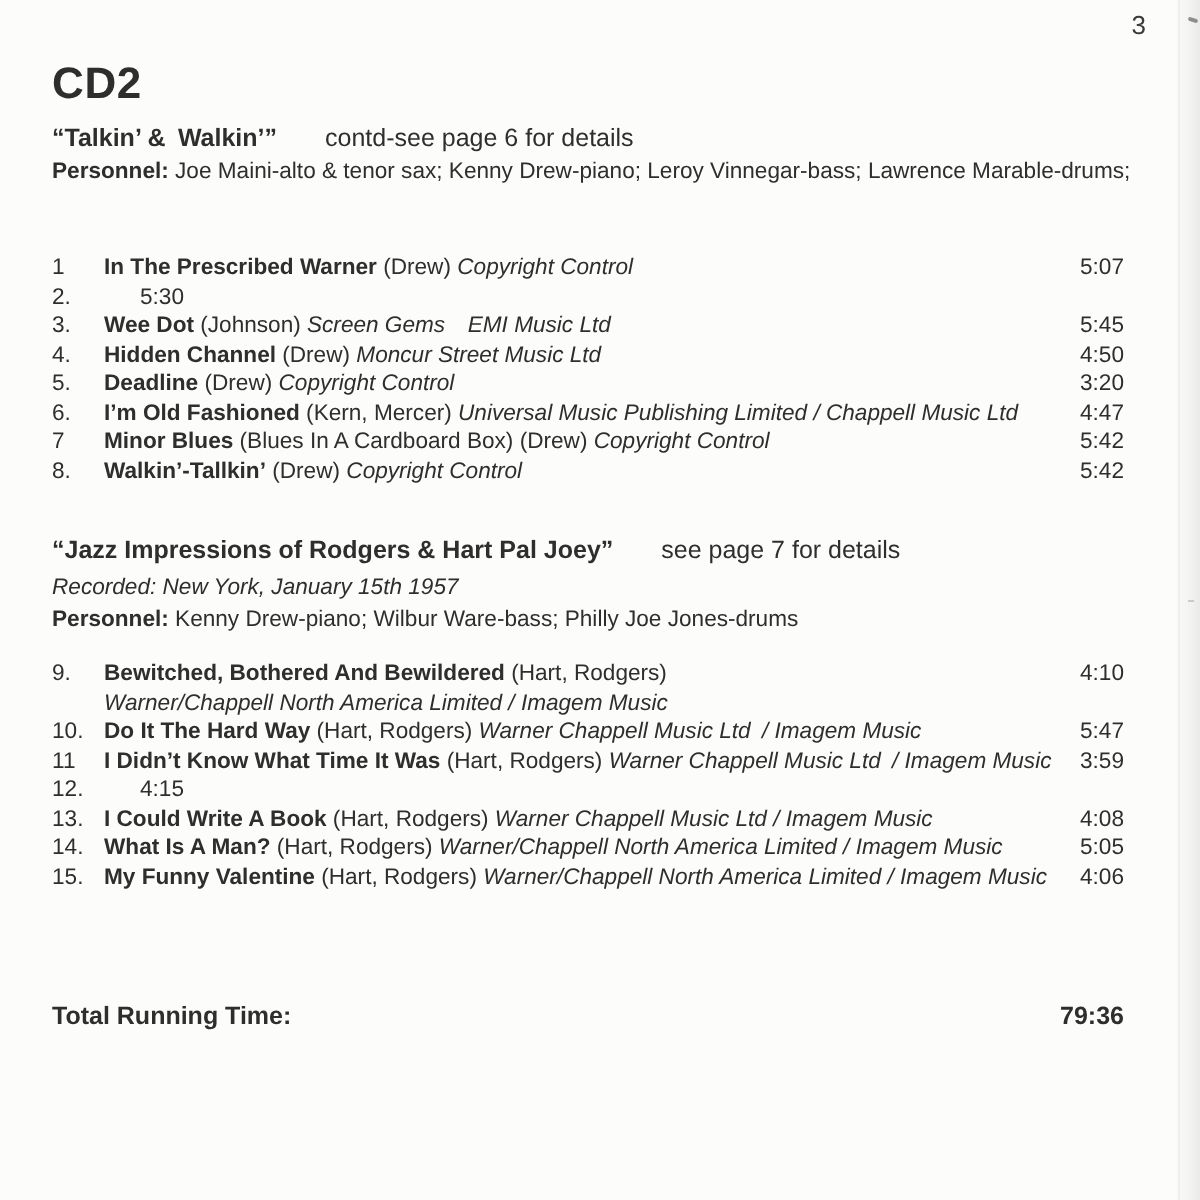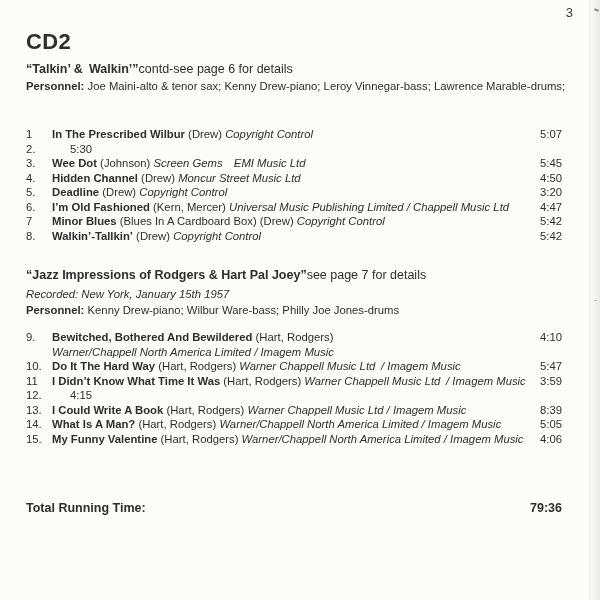--- a/index.html
+++ b/index.html
@@ -10,21 +10,21 @@
     color:#2e2e2e;
   }
   .page-number { position:absolute; top:5px; right:27px; font-size:13px; color:#3b3b3b; }
   .disc-label  { position:absolute; top:29px; left:26px; font-size:22px; font-weight:bold; letter-spacing:.3px; }
 
   .section-header { position:absolute; left:26px; right:40px; }
   #section1-header { top:62px; }
   #section2-header { top:268px; }
   .title-line { font-size:12.5px; line-height:15px; white-space:nowrap; }
   .section-title { font-weight:bold; }
-  .section-suffix { margin-left:0; font-weight:normal; }
+  .section-suffix { margin-left:24px; font-weight:normal; }
   .recorded { font-size:11.3px; font-style:italic; margin-top:4px; line-height:14px; white-space:nowrap; }
   .personnel { font-size:11.3px; margin-top:2px; line-height:14px; white-space:nowrap; }
   .personnel b { font-weight:bold; }
 
   .tracks { position:absolute; left:26px; right:38px; }
   #tracks1 { top:127px; }
   #tracks2 { top:330px; }
   .track-row { display:flex; align-items:flex-start; font-size:11.3px; line-height:14.5px; }
   .track-num { width:26px; flex:none; }
   .track-body { flex:1; min-width:0; }
@@ -58,21 +58,21 @@
     </div>
     <div class="personnel">
       <b>Personnel:</b> <span>Joe Maini-alto &amp; tenor sax; Kenny Drew-piano; Leroy Vinnegar-bass; Lawrence Marable-drums;</span>
     </div>
   </div>
 
   <div class="tracks" id="tracks1">
       <div class="track-row">
         <span class="track-num">1</span>
         <span class="track-body">
-          <span class="track-line1"><b>In The Prescribed Wilbur</b><span> (Drew) </span><i>Copyright Control</i></span>
+          <span class="track-line1"><b>In The Prescribed Warner</b><span> (Drew) </span><i>Copyright Control</i></span>
         </span>
         <span class="track-time">5:07</span>
       </div>
       <div class="track-row">
         <span class="track-num">2.</span>
         <span class="track-time">5:30</span>
       </div>
       <div class="track-row">
         <span class="track-num">3.</span>
         <span class="track-body">
@@ -152,21 +152,21 @@
       </div>
       <div class="track-row">
         <span class="track-num">12.</span>
         <span class="track-time">4:15</span>
       </div>
       <div class="track-row">
         <span class="track-num">13.</span>
         <span class="track-body">
           <span class="track-line1"><b>I Could Write A Book</b><span> (Hart, Rodgers) </span><i>Warner Chappell Music Ltd / Imagem Music</i></span>
         </span>
-        <span class="track-time">8:39</span>
+        <span class="track-time">4:08</span>
       </div>
       <div class="track-row">
         <span class="track-num">14.</span>
         <span class="track-body">
           <span class="track-line1"><b>What Is A Man?</b><span> (Hart, Rodgers) </span><i>Warner/Chappell North America Limited / Imagem Music</i></span>
         </span>
         <span class="track-time">5:05</span>
       </div>
       <div class="track-row">
         <span class="track-num">15.</span>

